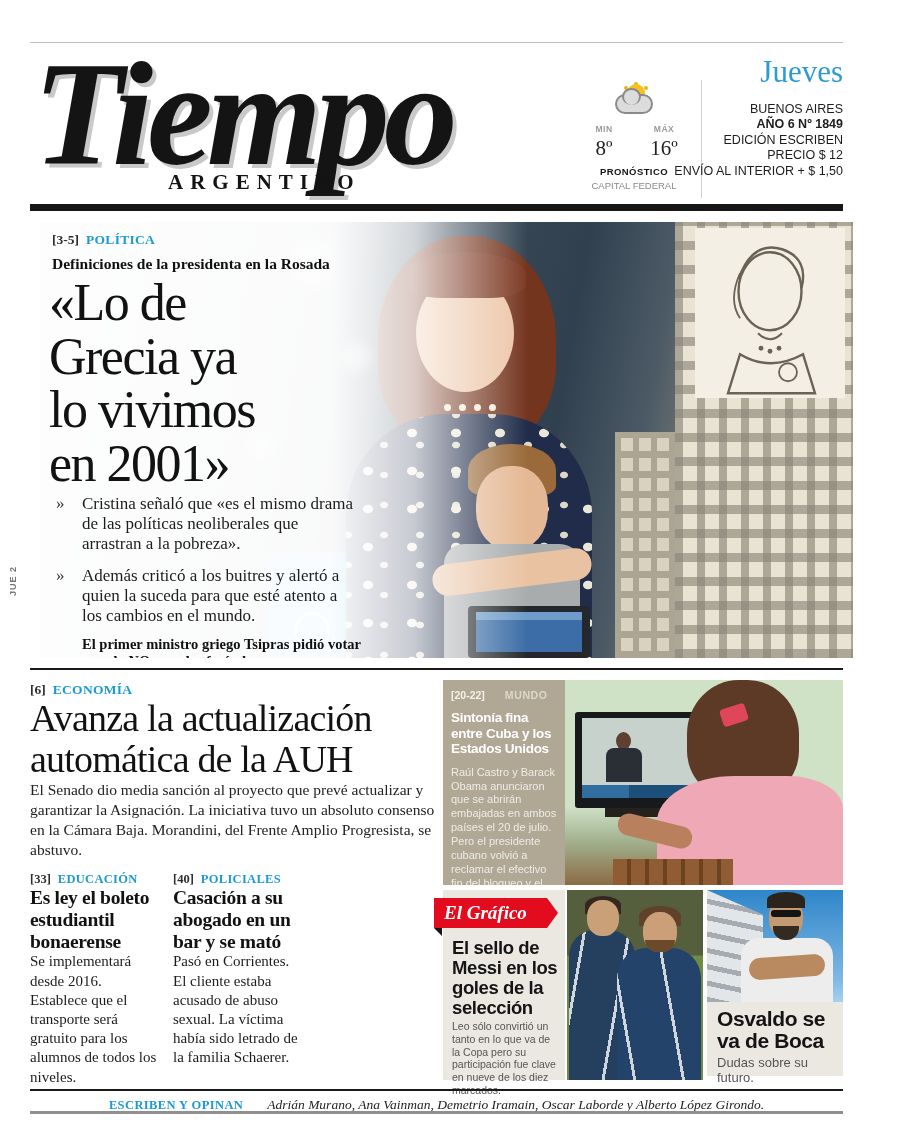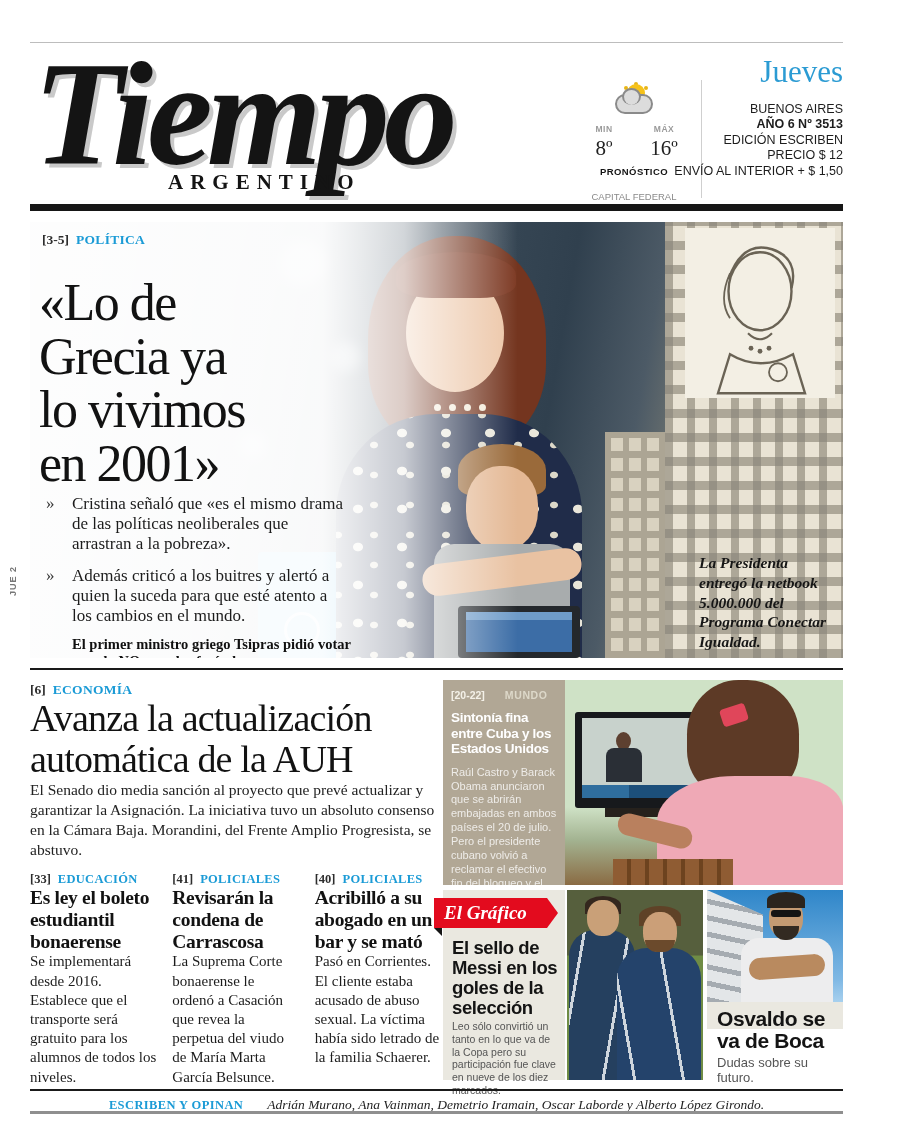--- a/index.html
+++ b/index.html
@@ -20,31 +20,31 @@
         background:#f6c21a;box-shadow:0 -9px 0 -7px #e8b517,10px -5px 0 -7px #e8b517,-10px -5px 0 -7px #e8b517;}
   .wicon .cloud{position:absolute;left:4px;top:10px;width:34px;height:16px;border-radius:10px;
         background:#dcdcdc;border:2px solid #8a8a8a;}
   .wicon .cloud:before{content:"";position:absolute;left:5px;top:-8px;width:15px;height:15px;
         border-radius:50%;background:#dcdcdc;border:2px solid #8a8a8a;border-bottom:none;}
   .minmax{display:flex;justify-content:center;gap:26px;}
   .mm{width:34px;}
   .mm .mlab{font-size:8.5px;font-weight:bold;color:#9a9a9a;letter-spacing:.5px;}
   .mm .mval{font-family:"Liberation Serif",serif;font-size:21px;color:#222;margin-top:2px;}
   .fc1{margin-top:5px;font-size:9.5px;font-weight:bold;color:#141414;letter-spacing:.4px;}
-  .fc2{margin-top:14px;font-size:9.5px;color:#8a8a8a;text-align:center;}
+  .fc2{margin-top:3px;font-size:9.5px;color:#8a8a8a;text-align:center;}
   .vline{position:absolute;left:701px;top:80px;width:1px;height:118px;background:#cfcfcf;}
   .dateblock{position:absolute;right:57px;top:56px;text-align:right;}
   .dateblock .day,.dateblock .dnum{font-size:31px;line-height:1.05;color:#2b9bd3;}
   .edition{margin-top:13px;font-family:"Liberation Sans",sans-serif;font-size:12.5px;
         line-height:1.24;color:#1d1d1d;}
   .edition div:nth-child(2){font-weight:bold;}
   .blackbar{position:absolute;left:30px;top:204px;width:813px;height:7px;background:#161616;}
 
   
-  .lead{position:absolute;left:30px;top:222px;width:813px;height:436px;overflow:hidden;}
+  .lead{position:absolute;left:40px;top:222px;width:813px;height:436px;overflow:hidden;}
   .lead-photo{position:absolute;inset:0;
         background:linear-gradient(100deg,#c6ccd2 0%,#8d9aa6 28%,#3b4b59 46%,#30404e 62%,#4c5a66 72%,#8a8878 82%,#b9b2a0 90%,#cfc8b6 100%);}
   .lp-bokeh{position:absolute;border-radius:50%;background:rgba(235,242,248,.55);filter:blur(6px);}
   .b1{left:250px;top:18px;width:46px;height:46px;}
   .b2{left:300px;top:120px;width:30px;height:30px;}
   .b3{left:210px;top:210px;width:26px;height:26px;}
   .lp-building{position:absolute;right:0;top:0;width:178px;height:436px;background:#e9e3d4;}
   .lp-building:before{content:"";position:absolute;inset:0;opacity:.4;
         background-image:repeating-linear-gradient(0deg,#55503f 0 9px,transparent 9px 24px),
                          repeating-linear-gradient(90deg,#55503f 0 8px,transparent 8px 22px);
@@ -160,21 +160,21 @@
         background:linear-gradient(180deg,#565f3d 0 34%,#6f8c45 35% 100%);}
   .mp-torso1{position:absolute;left:2px;top:40px;width:66px;height:150px;background:#25405f;border-radius:26px 26px 0 0;
         background-image:repeating-linear-gradient(100deg,rgba(0,0,0,0) 0 14px,#cfd6dd 14px 17px,rgba(0,0,0,0) 17px 44px);}
   .mp-head1{position:absolute;left:20px;top:10px;width:32px;height:36px;background:#c9a078;border-radius:46%;}
   .mp-hair1{position:absolute;left:18px;top:6px;width:36px;height:18px;background:#34271e;border-radius:50% 50% 0 0;}
   .mp-torso2{position:absolute;right:2px;top:58px;width:84px;height:132px;background:#24436b;border-radius:30px 30px 0 0;
         background-image:repeating-linear-gradient(80deg,rgba(0,0,0,0) 0 16px,#cfd6dd 16px 19px,rgba(0,0,0,0) 19px 48px);}
   .mp-head2{position:absolute;right:26px;top:22px;width:34px;height:40px;background:#cb9f78;border-radius:46%;}
   .mp-hair2{position:absolute;right:22px;top:16px;width:42px;height:20px;background:#5f4227;border-radius:50% 50% 0 0;}
   .mp-beard{position:absolute;right:28px;top:50px;width:30px;height:12px;background:#6b4a2c;border-radius:0 0 14px 14px;}
-  .boca{position:absolute;left:707px;top:890px;width:136px;height:139px;background:#eae8e0;}
+  .boca{position:absolute;left:707px;top:890px;width:136px;height:186px;background:#eae8e0;}
   .boca-photo{position:absolute;left:0;top:0;width:136px;height:112px;overflow:hidden;
         background:linear-gradient(180deg,#2f86c9 0,#7fb8e4 80%,#a7d0ee 100%);}
   .bp-building{position:absolute;left:0;top:0;width:56px;height:112px;background:#e3e6e8;
         clip-path:polygon(0 0,100% 22%,100% 100%,0 100%);
         background-image:repeating-linear-gradient(12deg,rgba(90,100,110,.45) 0 5px,transparent 5px 16px);}
   .bp-head{position:absolute;left:62px;top:8px;width:34px;height:40px;background:#c49a72;border-radius:45%;}
   .bp-hair{position:absolute;left:60px;top:2px;width:38px;height:16px;background:#2b241d;border-radius:50% 50% 0 0;}
   .bp-beard{position:absolute;left:66px;top:36px;width:26px;height:14px;background:#332a21;border-radius:0 0 12px 12px;}
   .bp-shades{position:absolute;left:64px;top:20px;width:30px;height:7px;background:#141414;border-radius:3px;}
   .bp-torso{position:absolute;left:34px;top:48px;width:92px;height:64px;background:#ededee;border-radius:18px 18px 0 0;}
@@ -219,21 +219,21 @@
     <div class="fc1">PRONÓSTICO</div>
     <div class="fc2">CAPITAL FEDERAL</div>
   </div>
 
   <div class="vline"></div>
 
   <div class="dateblock">
     <div class="day">Jueves</div>
     <div class="edition">
       <div>BUENOS AIRES</div>
-      <div>AÑO 6 Nº 3513</div>
+      <div>AÑO 6 Nº 1849</div>
       <div>EDICIÓN ESCRIBEN</div>
       <div>PRECIO $ 12</div>
       <div>ENVÍO AL INTERIOR + $ 1,50</div>
     </div>
   </div>
 
   <div class="blackbar"></div>
 
   <section class="lead">
     <div class="lead-photo">
@@ -270,34 +270,34 @@
       <div class="lp-netbook">
         <div class="lp-nb-screen"></div>
       </div>
       <div class="lp-overlay"></div>
     </div>
 
     <div class="lead-text">
       <div class="lead-label lbl">
         <span class="pg">[3-5]</span><span class="sec">POLÍTICA</span>
       </div>
+      <div class="lead-kicker">Definiciones de la presidenta en la Rosada</div>
       <h1 class="lead-headline prewrap" style="margin:0;font-weight:normal;">«Lo de
 Grecia ya
 lo vivimos
 en 2001»</h1>
       <div class="bullet bu0">
         <span class="bmark">»</span>
         <span class="btext">Cristina señaló que «es el mismo drama de las políticas neoliberales que arrastran a la pobreza».</span>
       </div>
       <div class="bullet bu1">
         <span class="bmark">»</span>
         <span class="btext">Además criticó a los buitres y alertó a quien la suceda para que esté atento a los cambios en el mundo.</span>
       </div>
       <div class="lead-note">El primer ministro griego Tsipras pidió votar por el «NO» en el referéndum</div>
-      <div class="lead-caption">La Presidenta entregó la netbook 5.000.000 del Programa Conectar Igualdad.</div>
     </div>
   </section>
 
   <div class="spine">JUE 2</div>
 
   <div class="rule-black r1"></div>
 
   <section class="economy">
     <div class="lbl">
       <span class="pg">[6]</span><span class="sec">ECONOMÍA</span>
@@ -339,32 +339,23 @@
       <div class="lbl">
         <span class="pg">[33]</span><span class="sec">EDUCACIÓN</span>
       </div>
       <h3 class="brief-head prewrap" style="margin:0;">Es ley el boleto
 estudiantil
 bonaerense</h3>
       <p class="brief-body" style="margin:0;">Se implementará desde 2016. Establece que el transporte será gratuito para los alumnos de todos los niveles.</p>
     </article>
     <article class="brief">
       <div class="lbl">
-        <span class="pg">[41]</span><span class="sec">POLICIALES</span>
-      </div>
-      <h3 class="brief-head prewrap" style="margin:0;">Revisarán la
-condena de
-Carrascosa</h3>
-      <p class="brief-body" style="margin:0;">La Suprema Corte bonaerense le ordenó a Casación que revea la perpetua del viudo de María Marta García Belsunce.</p>
-    </article>
-    <article class="brief">
-      <div class="lbl">
         <span class="pg">[40]</span><span class="sec">POLICIALES</span>
       </div>
-      <h3 class="brief-head prewrap" style="margin:0;">Acribilló a su
+      <h3 class="brief-head prewrap" style="margin:0;">Casación a su
 abogado en un
 bar y se mató</h3>
       <p class="brief-body" style="margin:0;">Pasó en Corrientes. El cliente estaba acusado de abuso sexual. La víctima había sido letrado de la familia Schaerer.</p>
     </article>
   </section>
 
   <section class="grafico">
     <div class="grafico-banner">El Gráfico</div>
     <div class="grafico-fold"></div>
     <div class="grafico-head prewrap">El sello de

